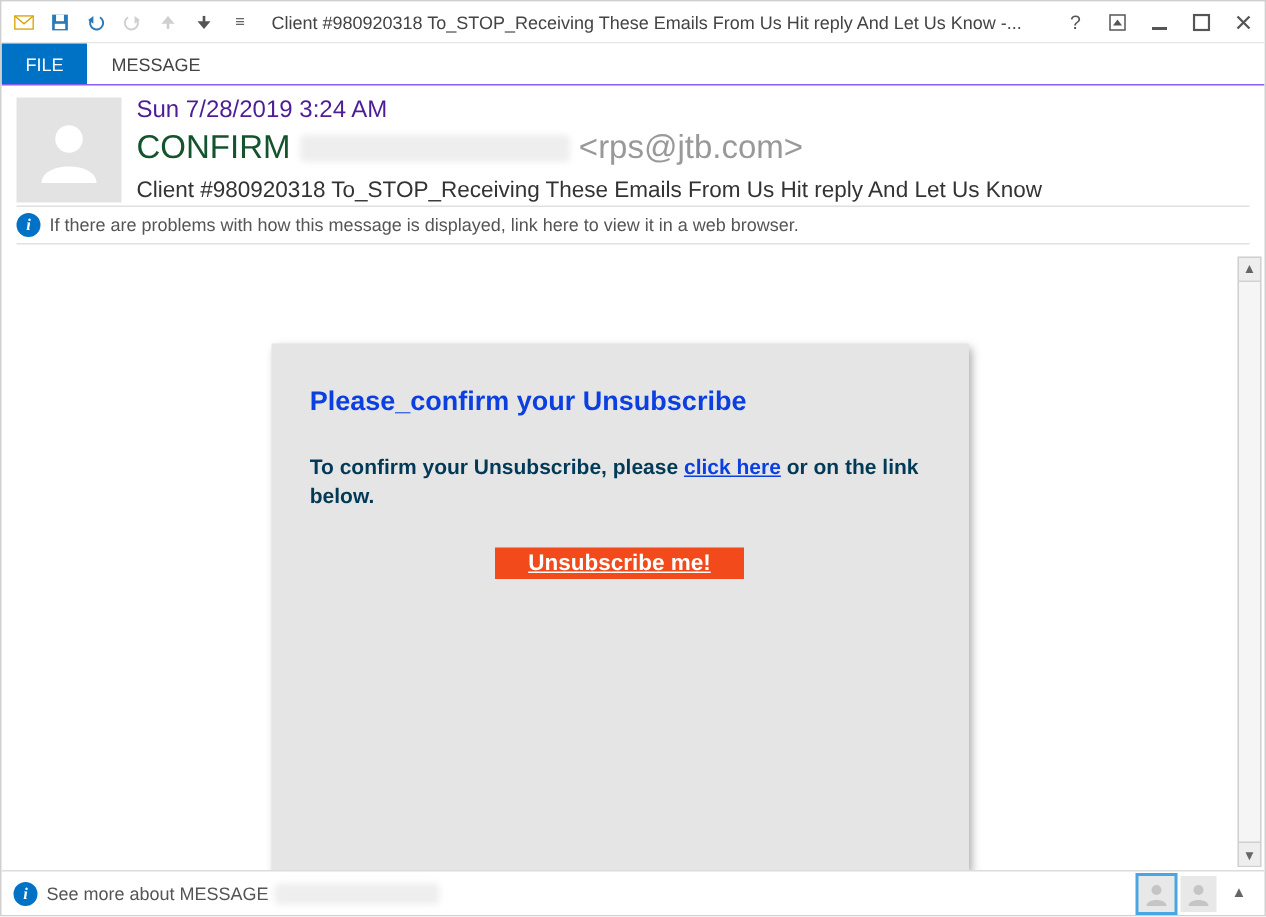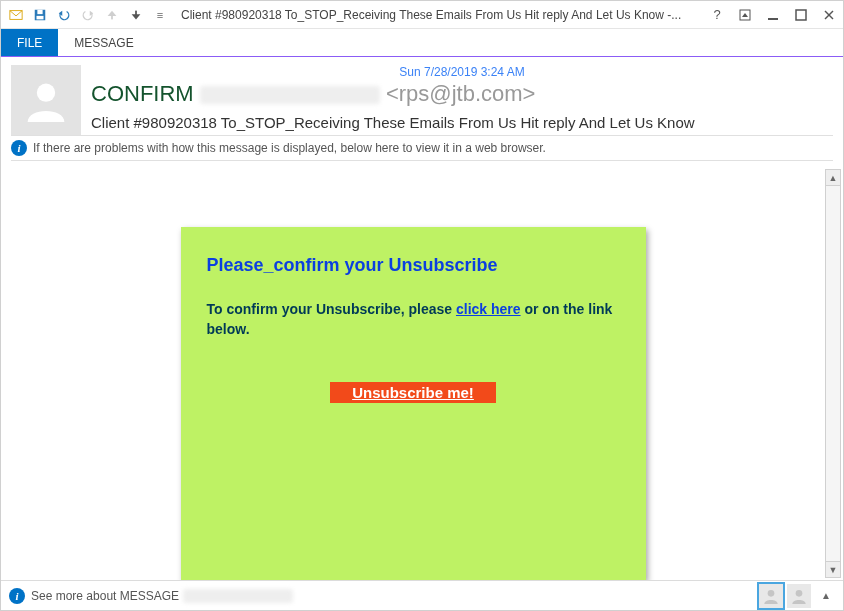--- a/index.html
+++ b/index.html
@@ -12,43 +12,43 @@
   .title-text { flex: 1; font-size: 12px; color: #444; white-space: nowrap; overflow: hidden; text-overflow: ellipsis; padding-left: 6px; }
   .win-controls { display: flex; align-items: center; }
   .win-btn { width: 28px; height: 22px; display: flex; align-items: center; justify-content: center; color: #555; }
   .ribbon-tabs { height: 28px; display: flex; align-items: stretch; border-bottom: 1px solid #8b5cf6; background: #fff; }
   .tab { padding: 0 16px; display: flex; align-items: center; font-size: 12px; color: #444; }
   .tab.file { background: #0072C6; color: #fff; }
   .header-row { display: flex; padding: 8px 10px 0 10px; }
   .avatar { width: 70px; height: 70px; background: #e3e3e3; display: flex; align-items: center; justify-content: center; margin-right: 10px; flex-shrink: 0; }
   .avatar svg { width: 44px; height: 44px; fill: #fff; }
   .hdr-main { flex: 1; min-width: 0; }
-  .date { font-size: 12px; color: #3b82f6; text-align: center; }
+  .date { font-size: 16px; color: #4c1d95; }
   .from { font-size: 22px; color: #666; margin-top: 2px; line-height: 1.2; }
   .from .name { color: #14532d; }
   .from .blur { display: inline-block; width: 180px; height: 18px; background: #eee; filter: blur(2px); vertical-align: middle; border-radius: 3px; }
   .from .addr { color: #999; }
   .subject { font-size: 15px; color: #333; margin-top: 6px; line-height: 1.3; }
   .to-row { padding: 6px 10px 8px 10px; display: flex; align-items: center; font-size: 12px; color: #666; }
   .to-row .blur { display: inline-block; width: 180px; height: 14px; background: #eee; filter: blur(2px); margin-left: 6px; border-radius: 3px; }
   .infobar { margin: 0 10px 6px 10px; padding: 4px 0; display: flex; align-items: center; font-size: 12px; color: #555; border-top: 1px solid #e0e0e0; border-bottom: 1px solid #e0e0e0; }
   .info-icon { width: 16px; height: 16px; background: #0072C6; color: #fff; border-radius: 50%; display: flex; align-items: center; justify-content: center; font-size: 11px; font-weight: bold; margin-right: 6px; font-style: italic; font-family: serif; }
   .body-wrap { flex: 1; position: relative; overflow: hidden; }
   .body-scroll { position: absolute; inset: 0 18px 0 0; overflow: hidden; display: flex; justify-content: center; padding-top: 60px; }
   .scrollbar { position: absolute; right: 2px; top: 2px; bottom: 2px; width: 16px; border: 1px solid #d0d0d0; background: #f5f5f5; display: flex; flex-direction: column; }
   .sb-btn { height: 16px; display: flex; align-items: center; justify-content: center; background: #eee; color: #666; font-size: 9px; border-bottom: 1px solid #d0d0d0; }
   .sb-btn.bot { border-top: 1px solid #d0d0d0; border-bottom: none; }
   .sb-track { flex: 1; }
   .email-card { width: 465px; background: #00D4FF; background: #08dbff; padding: 28px 26px 30px 26px; box-shadow: 2px 3px 6px rgba(0,0,0,0.35); }
-  .email-card { background: #bef264; }
+  .email-card { background: #e5e5e5; }
   .card-title { color: #0b3fe0; font-weight: bold; font-size: 18px; margin-bottom: 24px; }
   .card-text { color: #003a57; font-weight: bold; font-size: 14px; line-height: 1.4; margin-bottom: 24px; }
   .card-text a { color: #0b3fe0; }
   .card-btn-row { text-align: center; margin-bottom: 30px; }
-  .card-btn { display: inline-block; background: #f24a1a; color: #fff; font-weight: bold; padding: 2px 22px; font-size: 15px; text-decoration: underline; margin-top: 19px; }
+  .card-btn { display: inline-block; background: #f24a1a; color: #fff; font-weight: bold; padding: 2px 22px; font-size: 15px; text-decoration: underline; }
   .card-thanks { color: #003a57; font-weight: bold; font-size: 14px; }
   .people-pane { height: 30px; border-top: 1px solid #dcdcdc; display: flex; align-items: center; padding: 0 8px; font-size: 12px; color: #555; }
   .people-pane .info-icon { margin-right: 6px; }
   .people-pane .blur { display: inline-block; width: 110px; height: 14px; background: #eee; filter: blur(2px); margin-left: 4px; border-radius: 3px; }
   .people-pane .spacer { flex: 1; }
   .mini-avatar { width: 24px; height: 24px; background: #e8e8e8; margin-left: 4px; display: flex; align-items: center; justify-content: center; }
   .mini-avatar svg { width: 16px; height: 16px; fill: #c5c5c5; }
   .mini-avatar.sel { box-shadow: 0 0 0 2px #4aa6e0; }
   .chev { width: 18px; height: 24px; display: flex; align-items: center; justify-content: center; color: #666; margin-left: 6px; font-size: 10px; }
   .disabled { opacity: 0.35; }
@@ -146,21 +146,21 @@
         <span class="blur"></span>
         <span class="addr">&lt;rps@jtb.com&gt;</span>
       </div>
       <div class="subject">Client #980920318 To_STOP_Receiving These Emails From Us Hit reply And Let Us Know</div>
     </div>
   </div>
 
 
   <div class="infobar">
     <span class="info-icon">i</span>
-    <span>If there are problems with how this message is displayed, below here to view it in a web browser.</span>
+    <span>If there are problems with how this message is displayed, link here to view it in a web browser.</span>
   </div>
 
   <div class="body-wrap">
     <div class="body-scroll">
       <div class="email-card">
         <div class="card-title">Please_confirm your Unsubscribe</div>
         <div class="card-text">
           <span>To confirm your Unsubscribe, please </span><a href="#">click here</a><span> or on the link below.</span>
         </div>
         <div class="card-btn-row">

